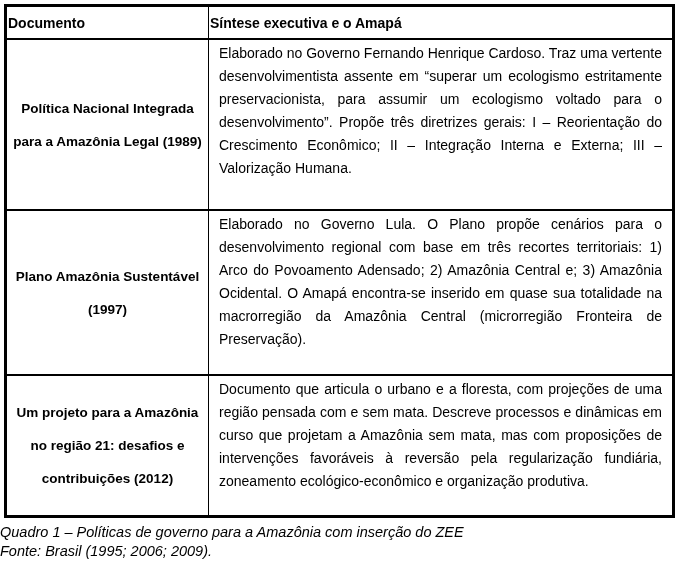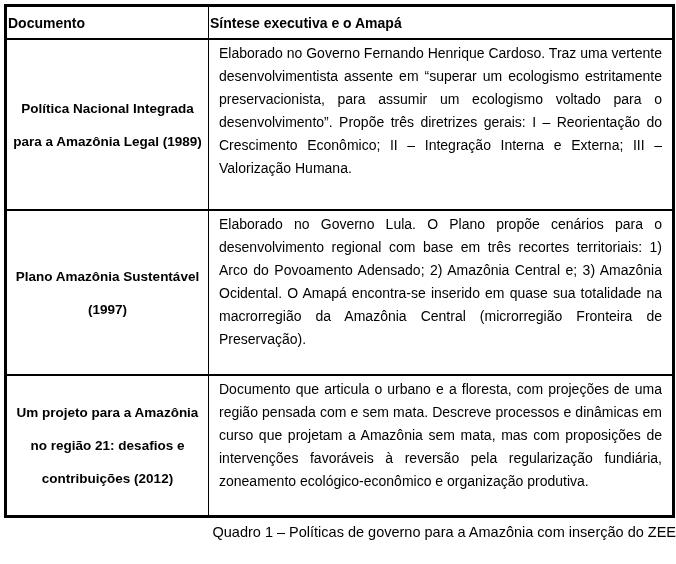--- a/index.html
+++ b/index.html
@@ -60,23 +60,24 @@
     font-size: 14px;
     line-height: 23px;
     text-align: justify;
     text-justify: inter-word;
   }
   .caption {
     position: absolute;
     left: 0;
     top: 523px;
     width: 676px;
-    text-align: right;
+    text-align: left;
     font-size: 14.5px;
     line-height: 19px;
+    font-style: italic;
   }
 </style>
 </head>
 <body>
 
 <div class="page">
 
   <table class="quadro">
     <colgroup>
       <col style="width:203px">
@@ -110,15 +111,16 @@
             <div class="line">no região 21: desafios e</div>
             <div class="line">contribuições (2012)</div>
           </td>
         <td class="cell-synthesis">Documento que articula o urbano e a floresta, com projeções de uma região pensada com e sem mata. Descreve processos e dinâmicas em curso que projetam a Amazônia sem mata, mas com proposições de intervenções favoráveis à reversão pela regularização fundiária, zoneamento ecológico-econômico e organização produtiva.</td>
       </tr>
     </tbody>
   </table>
 
   <div class="caption">
     <div>Quadro 1 – Políticas de governo para a Amazônia com inserção do ZEE</div>
+    <div>Fonte: Brasil (1995; 2006; 2009).</div>
   </div>
 
 </div>
 
 </body></html>

